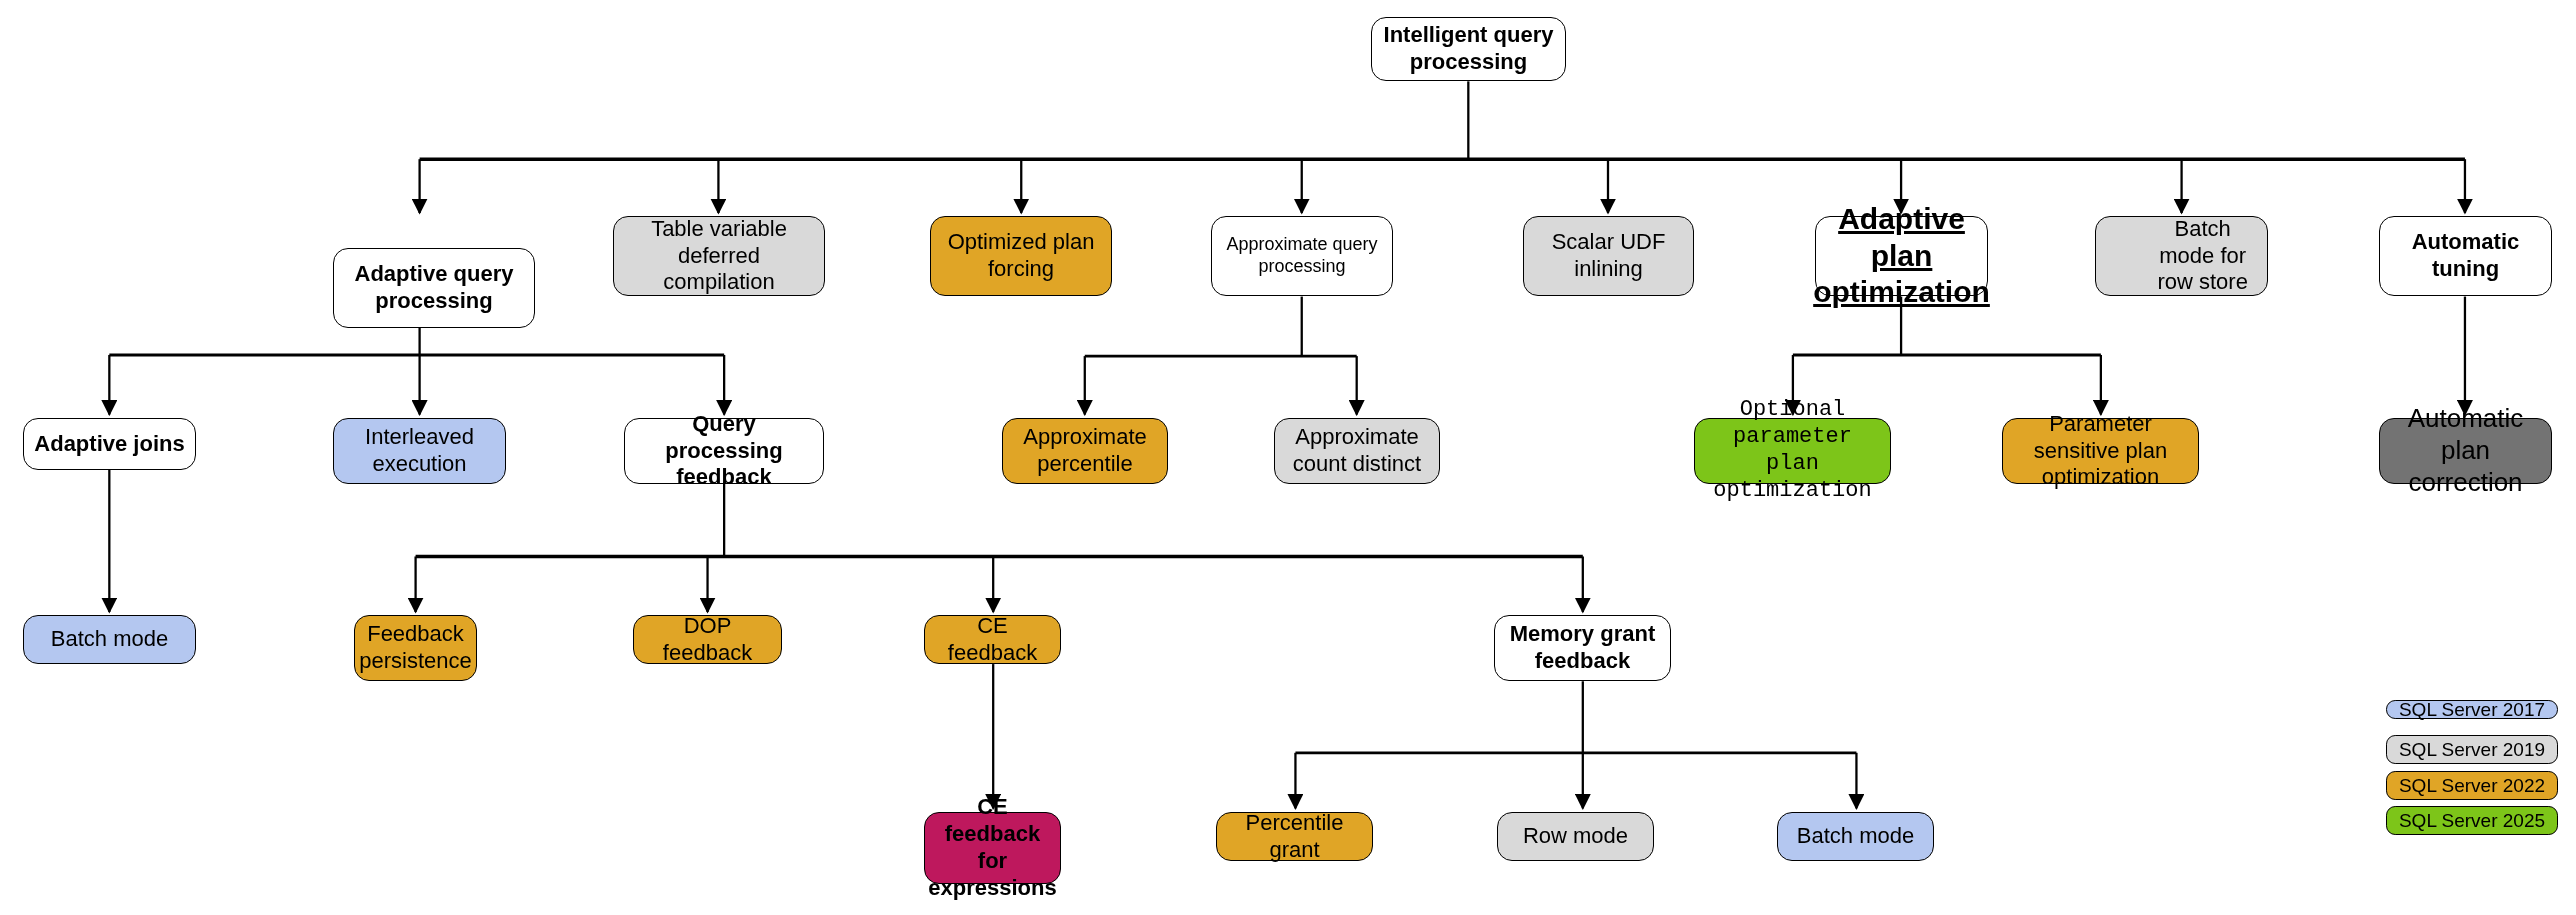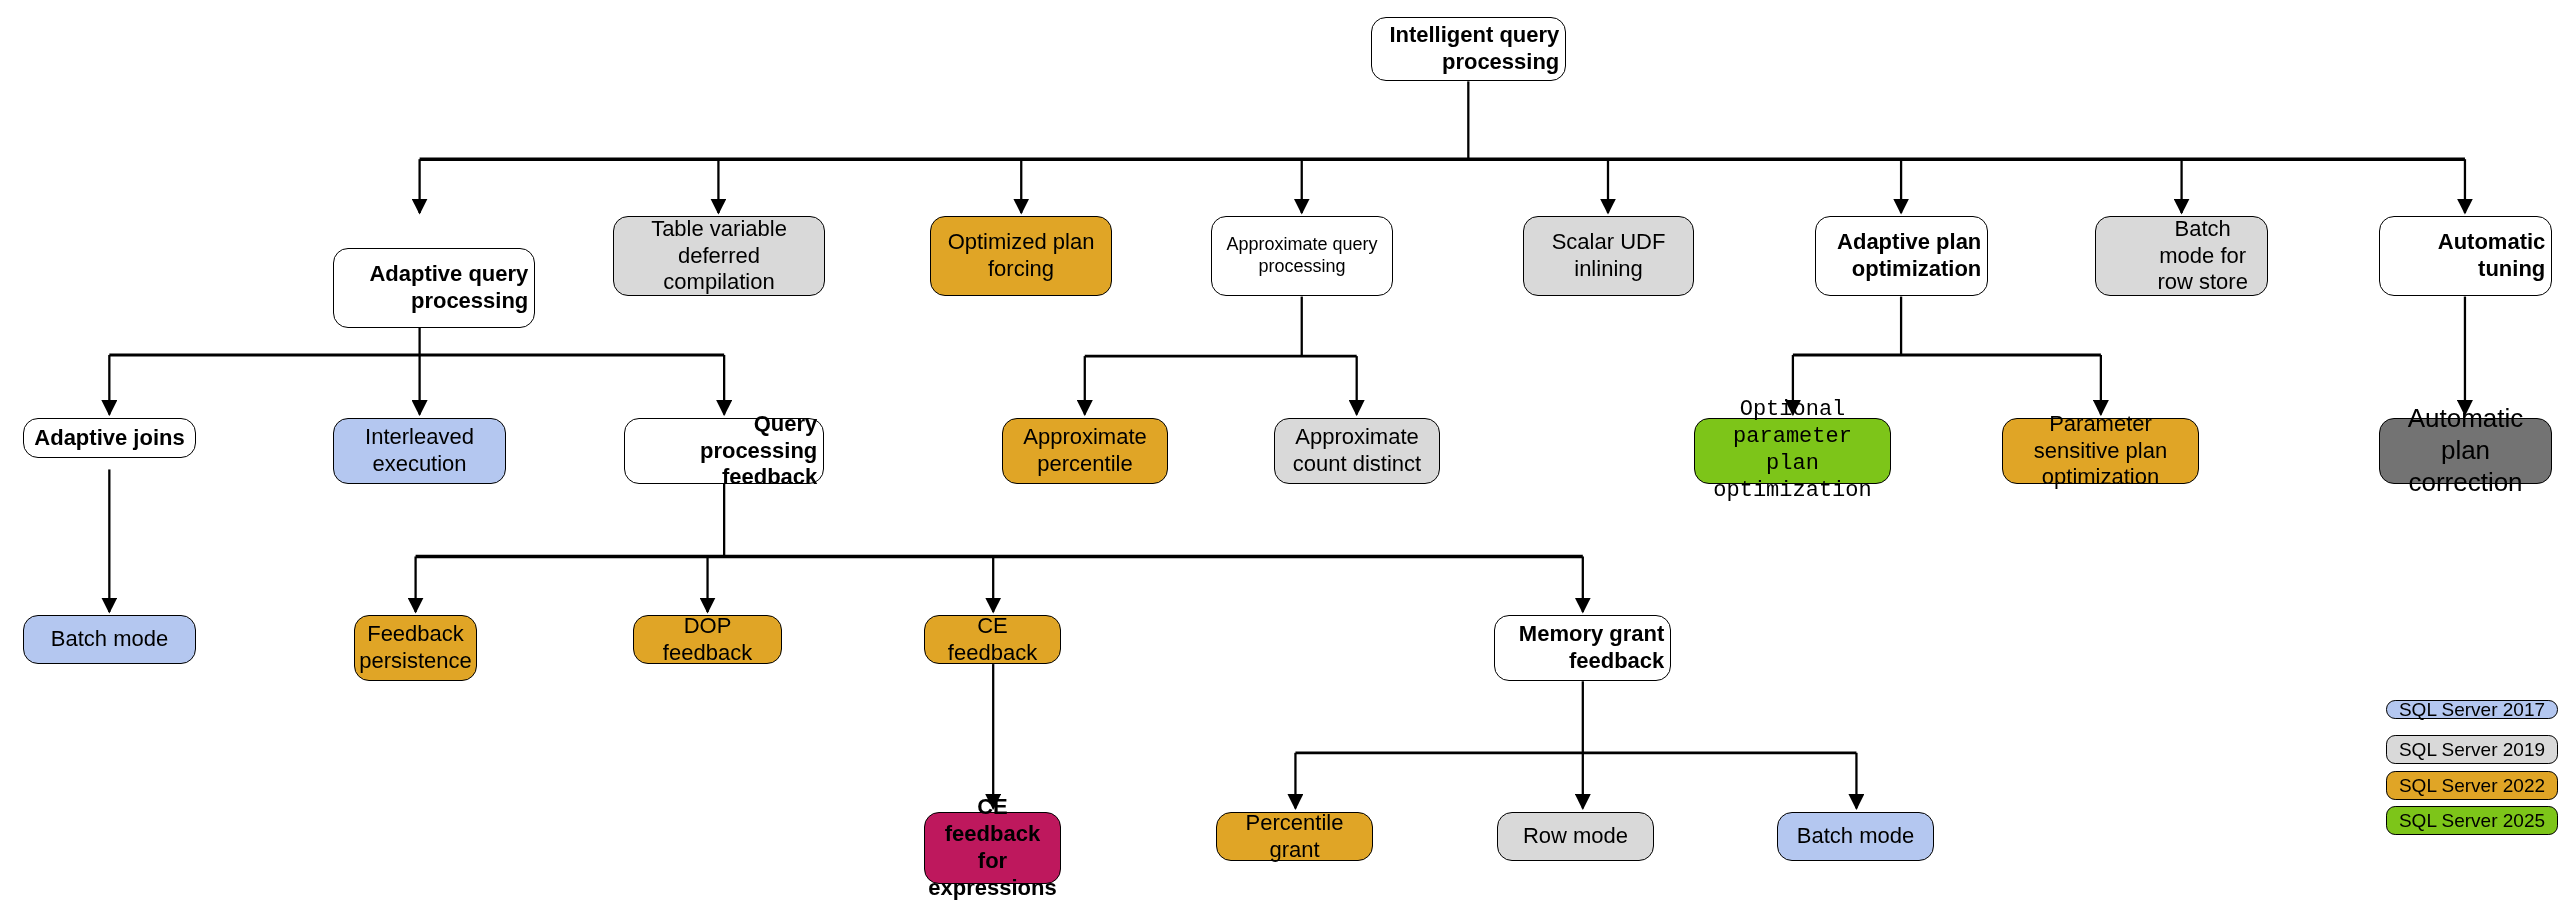--- a/index.html
+++ b/index.html
@@ -14,21 +14,21 @@
     display:flex;
     align-items:center;
     justify-content:center;
     text-align:center;
     color:#000000;
     line-height:1.22;
     padding:2.3px 5.7px;
     background:#ffffff;
     font-size:22px;
   }
-  .node.bold{font-weight:bold;text-align:right;}
+  .node.bold{font-weight:bold;}
   .legend-item{
     position:absolute;
     box-sizing:border-box;
     border:1.7px solid #000000;
     border-radius:9.2px;
     display:flex;
     align-items:center;
     justify-content:center;
     font-size:19px;
     color:#000000;
@@ -111,30 +111,30 @@
       </div>
       <div class="node" style="left: 930px; top: 216px; width: 182px; height: 80px; background: rgb(224, 165, 38); font-size: 22px;">
         <span class="nlabel">Optimized plan forcing</span>
       </div>
       <div class="node" style="left: 1211px; top: 216px; width: 182px; height: 80px; background: rgb(255, 255, 255); font-size: 18px;">
         <span class="nlabel">Approximate query processing</span>
       </div>
       <div class="node" style="left: 1523px; top: 216px; width: 171px; height: 80px; background: rgb(217, 217, 217); font-size: 22px;">
         <span class="nlabel">Scalar UDF inlining</span>
       </div>
-      <div class="node bold" style="left: 1815px; top: 216px; width: 173px; height: 80px; background: rgb(255, 255, 255); font-size: 22px;">
+      <div class="node bold" style="left: 1815px; top: 216px; width: 173px; height: 80px; background: rgb(255, 255, 255); font-size: 30px; text-decoration: underline;">
         <span class="nlabel">Adaptive plan optimization</span>
       </div>
       <div class="node" style="left: 2095px; top: 216px; width: 173px; height: 80px; background: rgb(217, 217, 217); font-size: 22px; padding-left: 48px;">
         <span class="nlabel">Batch mode for row store</span>
       </div>
       <div class="node bold" style="left: 2379px; top: 216px; width: 173px; height: 80px; background: rgb(255, 255, 255); font-size: 22px;">
         <span class="nlabel">Automatic tuning</span>
       </div>
-      <div class="node bold" style="left: 23px; top: 418px; width: 173px; height: 40px; background: rgb(255, 255, 255); font-size: 22px;">
+      <div class="node bold" style="left: 23px; top: 418px; width: 173px; height: 52px; background: rgb(255, 255, 255); font-size: 22px;">
         <span class="nlabel">Adaptive joins</span>
       </div>
       <div class="node" style="left: 333px; top: 418px; width: 173px; height: 66px; background: rgb(180, 199, 240); font-size: 22px;">
         <span class="nlabel">Interleaved execution</span>
       </div>
       <div class="node bold" style="left: 624px; top: 418px; width: 200px; height: 66px; background: rgb(255, 255, 255); font-size: 22px;">
         <span class="nlabel">Query processing feedback</span>
       </div>
       <div class="node" style="left: 1002px; top: 418px; width: 166px; height: 66px; background: rgb(224, 165, 38); font-size: 22px;">
         <span class="nlabel">Approximate percentile</span>

